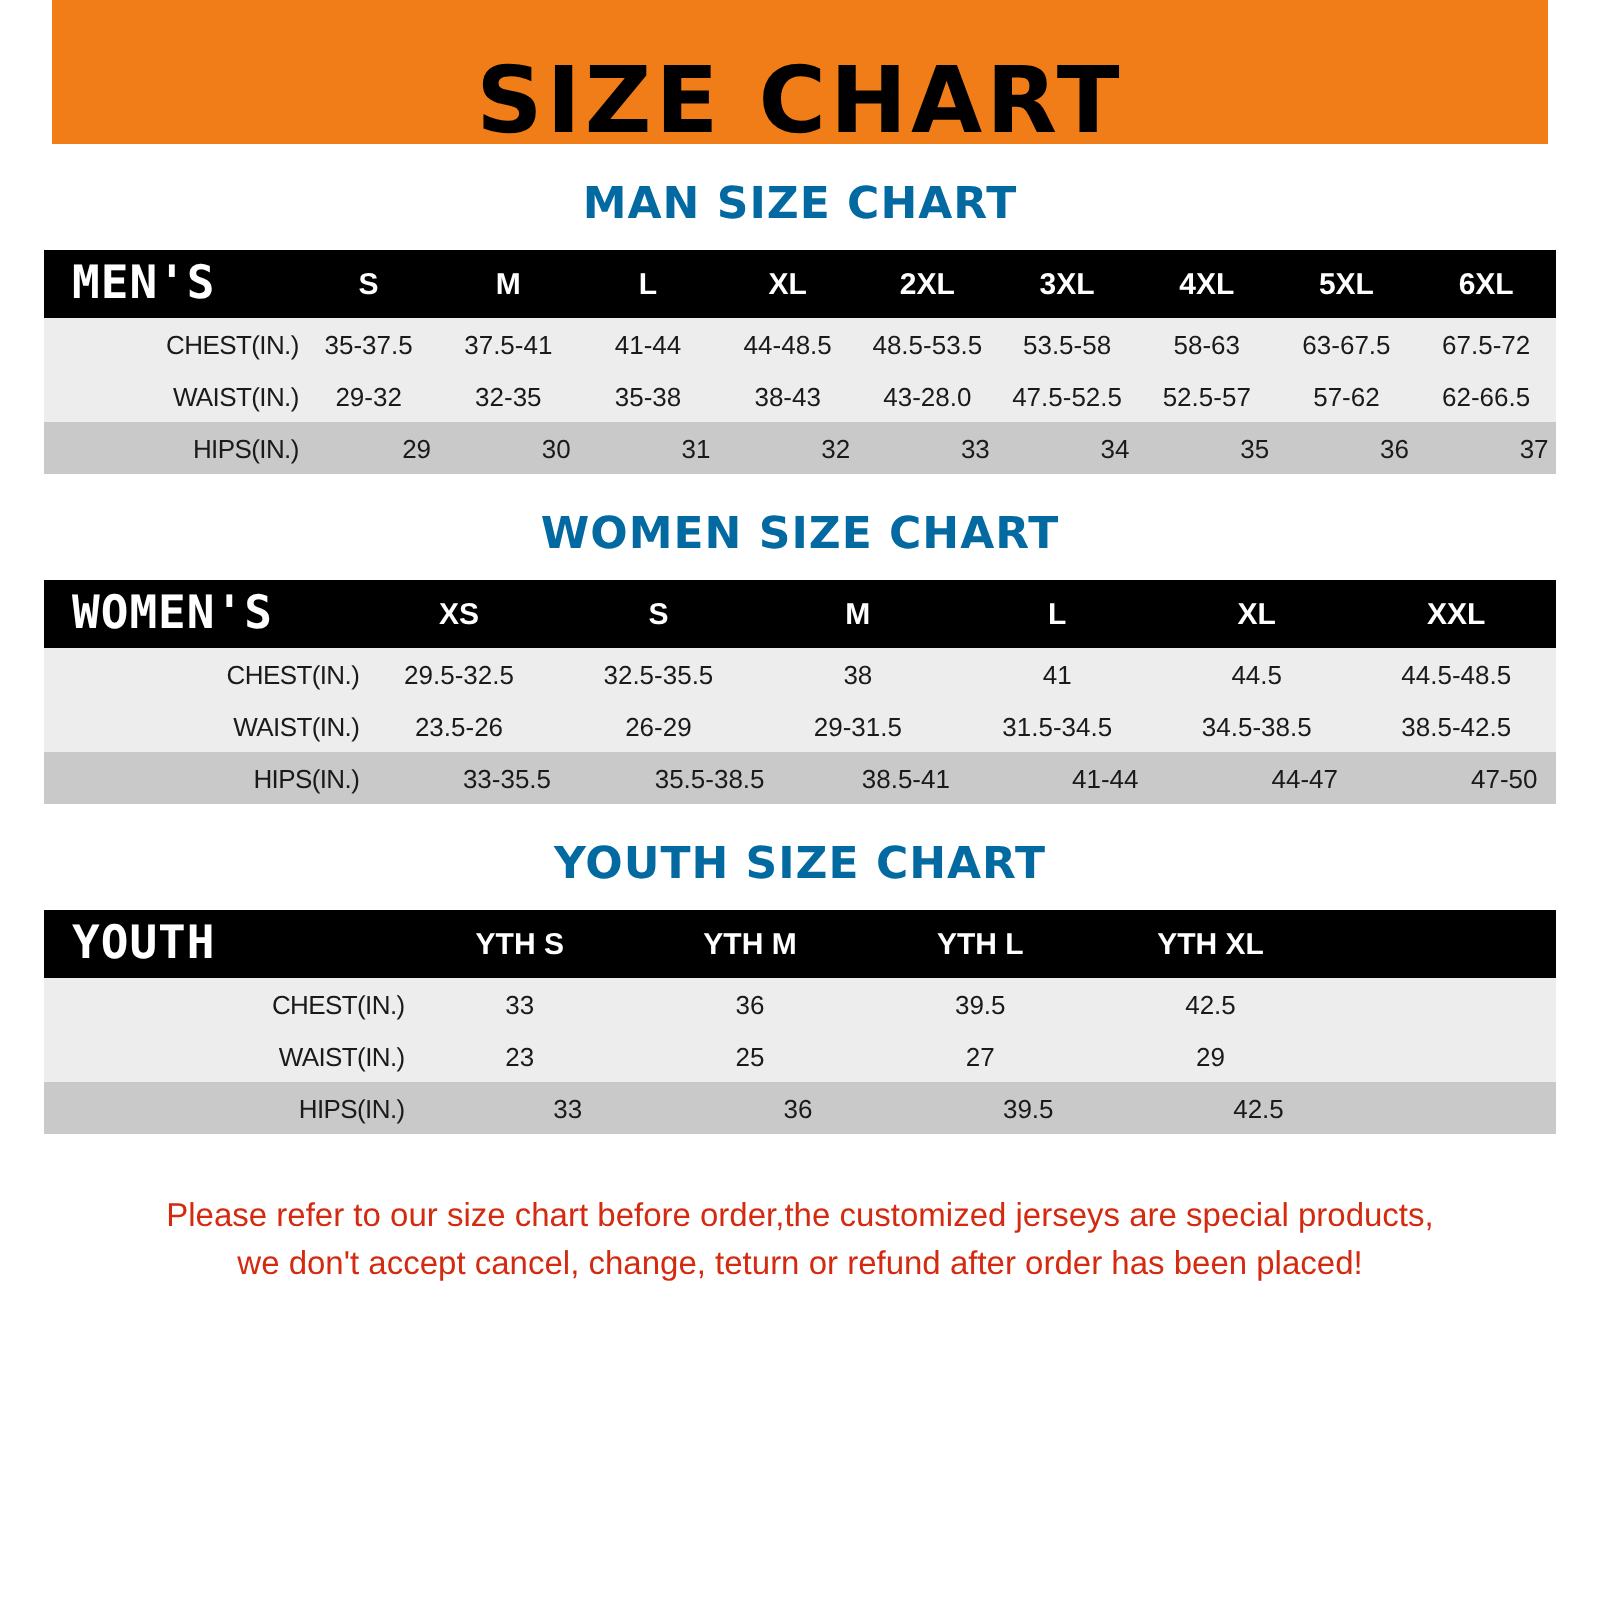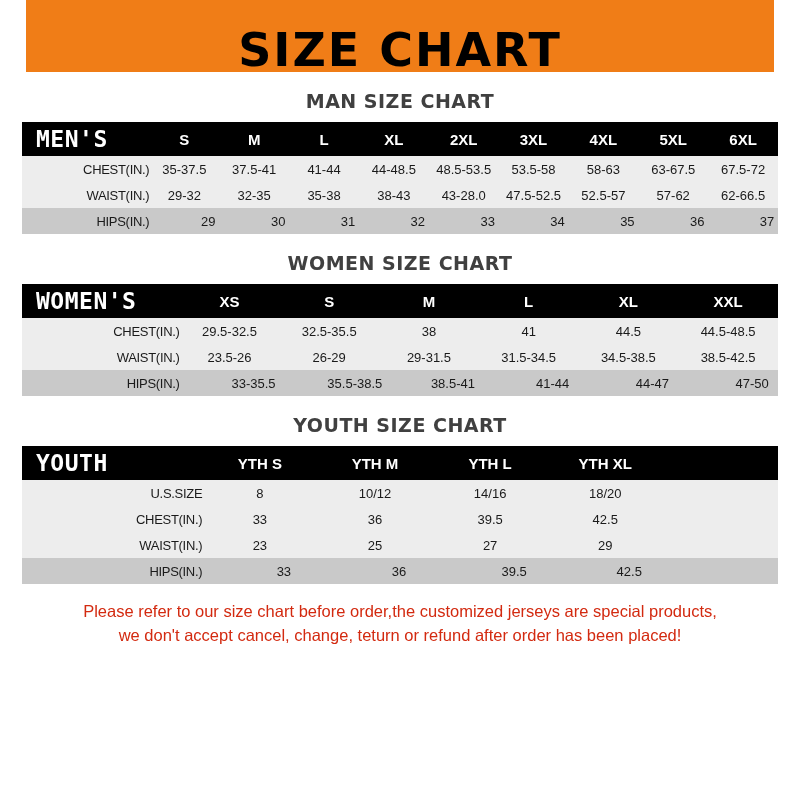--- a/index.html
+++ b/index.html
@@ -52,22 +52,22 @@
     margin-top: 28px;
   }
   .content {
     padding: 0 22px;
     box-sizing: border-box;
   }
   .section-title {
     text-align: center;
     font-family: "DejaVu Sans", sans-serif;
     font-weight: bold;
-    font-size: 19px;
-    color: #404040;
+    font-size: 22px;
+    color: #0369a1;
     margin: 18px 0 10px 0;
     letter-spacing: 0.5px;
   }
   table.size-table {
     width: 100%;
     border-collapse: collapse;
     table-layout: fixed;
   }
   table.size-table th,
   table.size-table td {
@@ -101,21 +101,21 @@
     letter-spacing: -0.3px;
   }
   tr.row-light td { background: #ededed; }
   tr.row-dark td { background: #c9c9c9; padding-left: 48px; }
 
   .men-first { width: 15%; }
   .women-first { width: 19%; }
   .youth-first { width: 22%; }
 
   .footer-note {
-    margin-top: 16px;
+    margin-top: 30px;
     padding: 0 20px;
     text-align: center;
     color: #d32a10;
     font-family: "Liberation Sans", sans-serif;
     font-size: 16.5px;
     line-height: 1.45;
   }
   .footer-note div { white-space: nowrap; }
 </style>
 </head>
@@ -243,28 +243,20 @@
             <th class="first-col youth-first">YOUTH</th>
             <th>YTH S</th>
             <th>YTH M</th>
             <th>YTH L</th>
             <th>YTH XL</th>
             <th></th>
           </tr>
         </thead>
         <tbody>
           <tr class="row-light">
-            <td class="first-col youth-first">U.S.SIZE</td>
-            <td>8</td>
-            <td>10/12</td>
-            <td>14/16</td>
-            <td>18/20</td>
-            <td></td>
-          </tr>
-          <tr class="row-light">
             <td class="first-col youth-first">CHEST(IN.)</td>
             <td>33</td>
             <td>36</td>
             <td>39.5</td>
             <td>42.5</td>
             <td></td>
           </tr>
           <tr class="row-light">
             <td class="first-col youth-first">WAIST(IN.)</td>
             <td>23</td>

